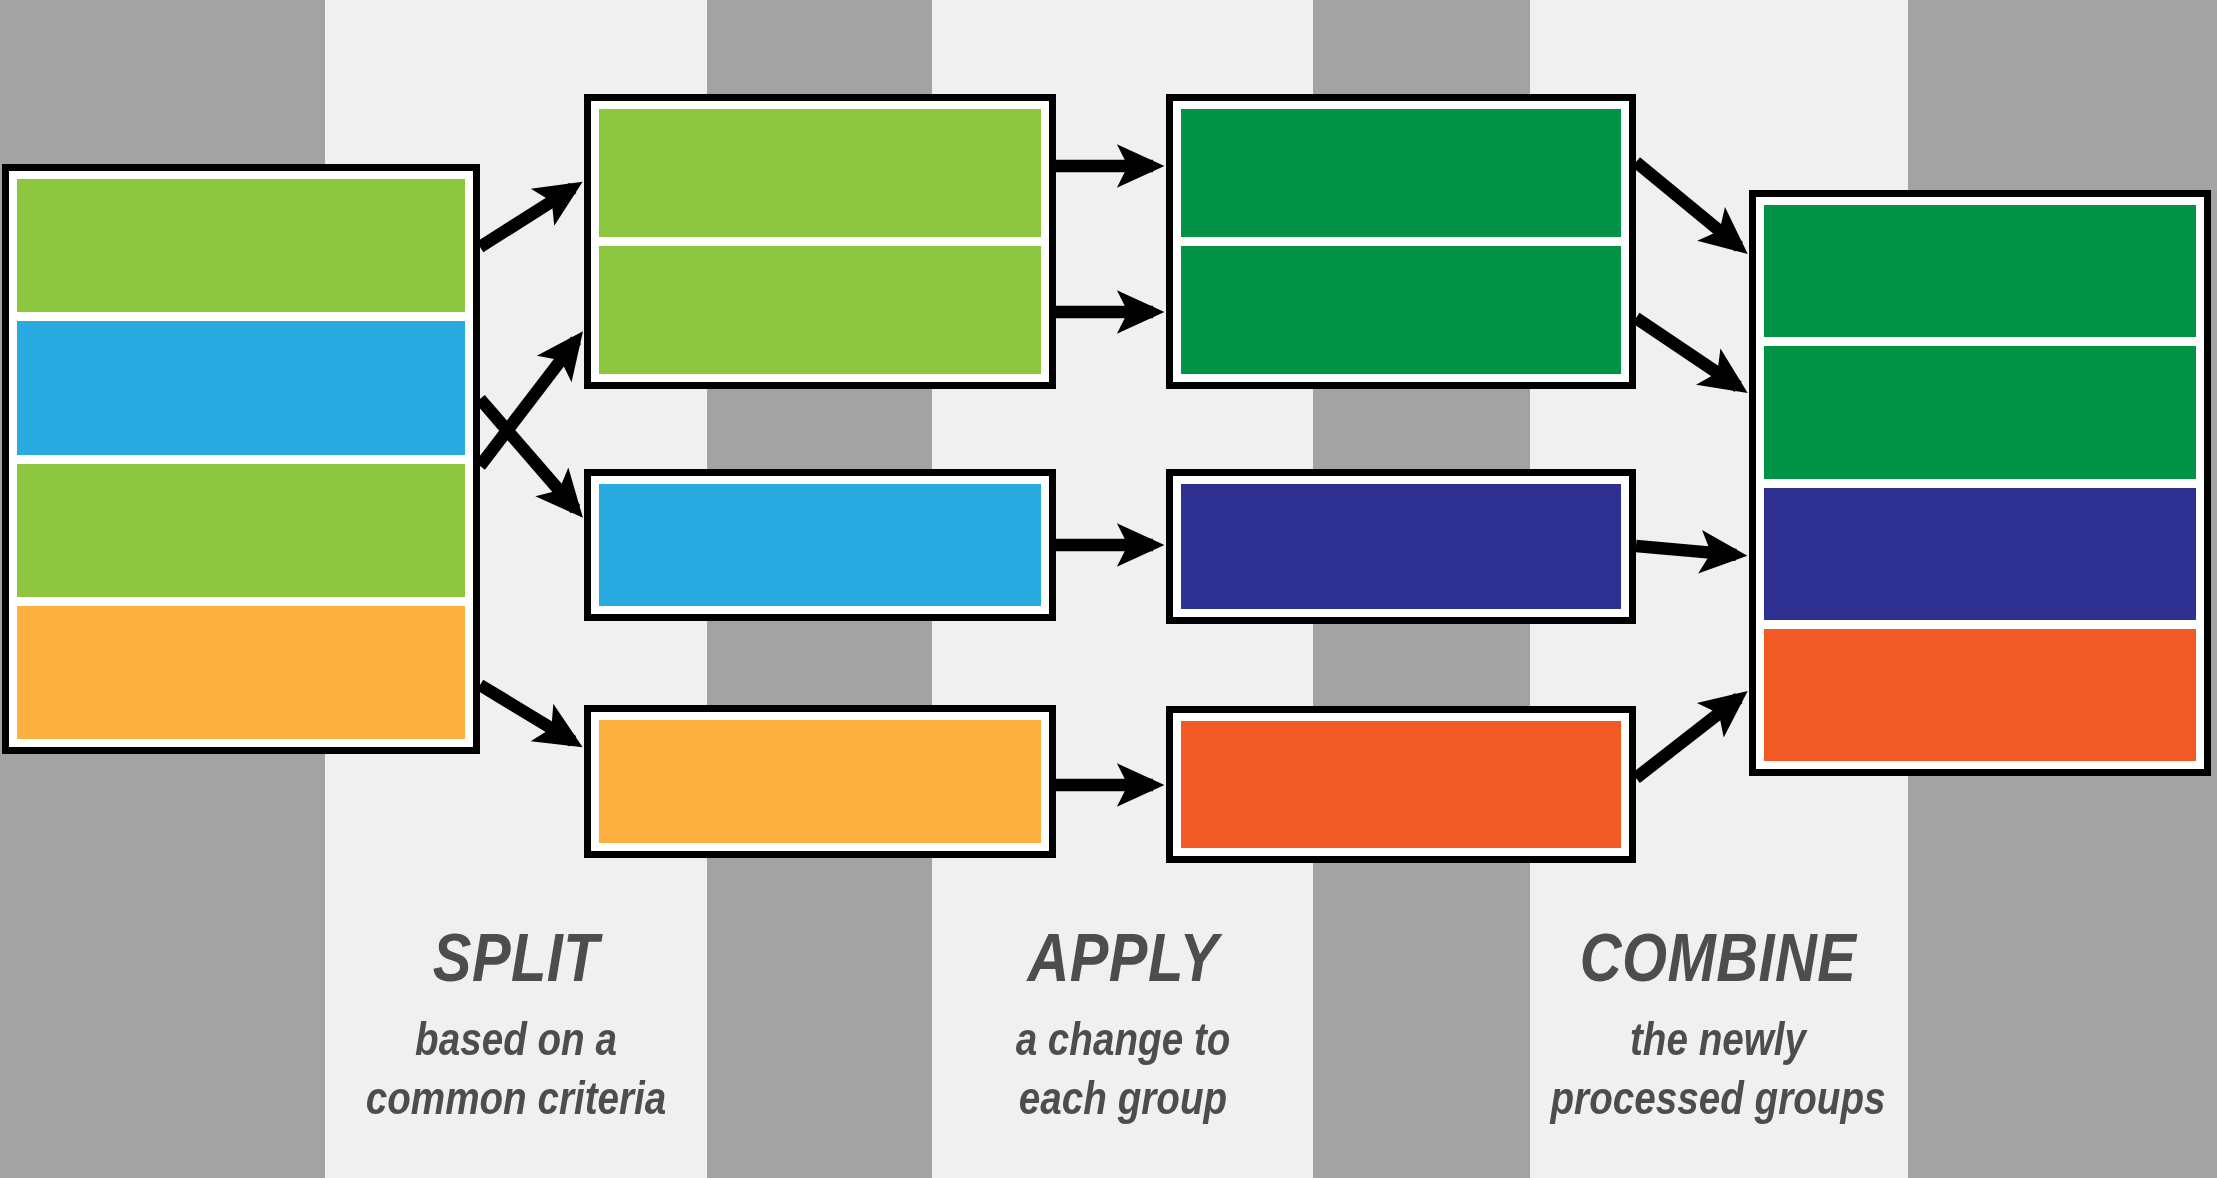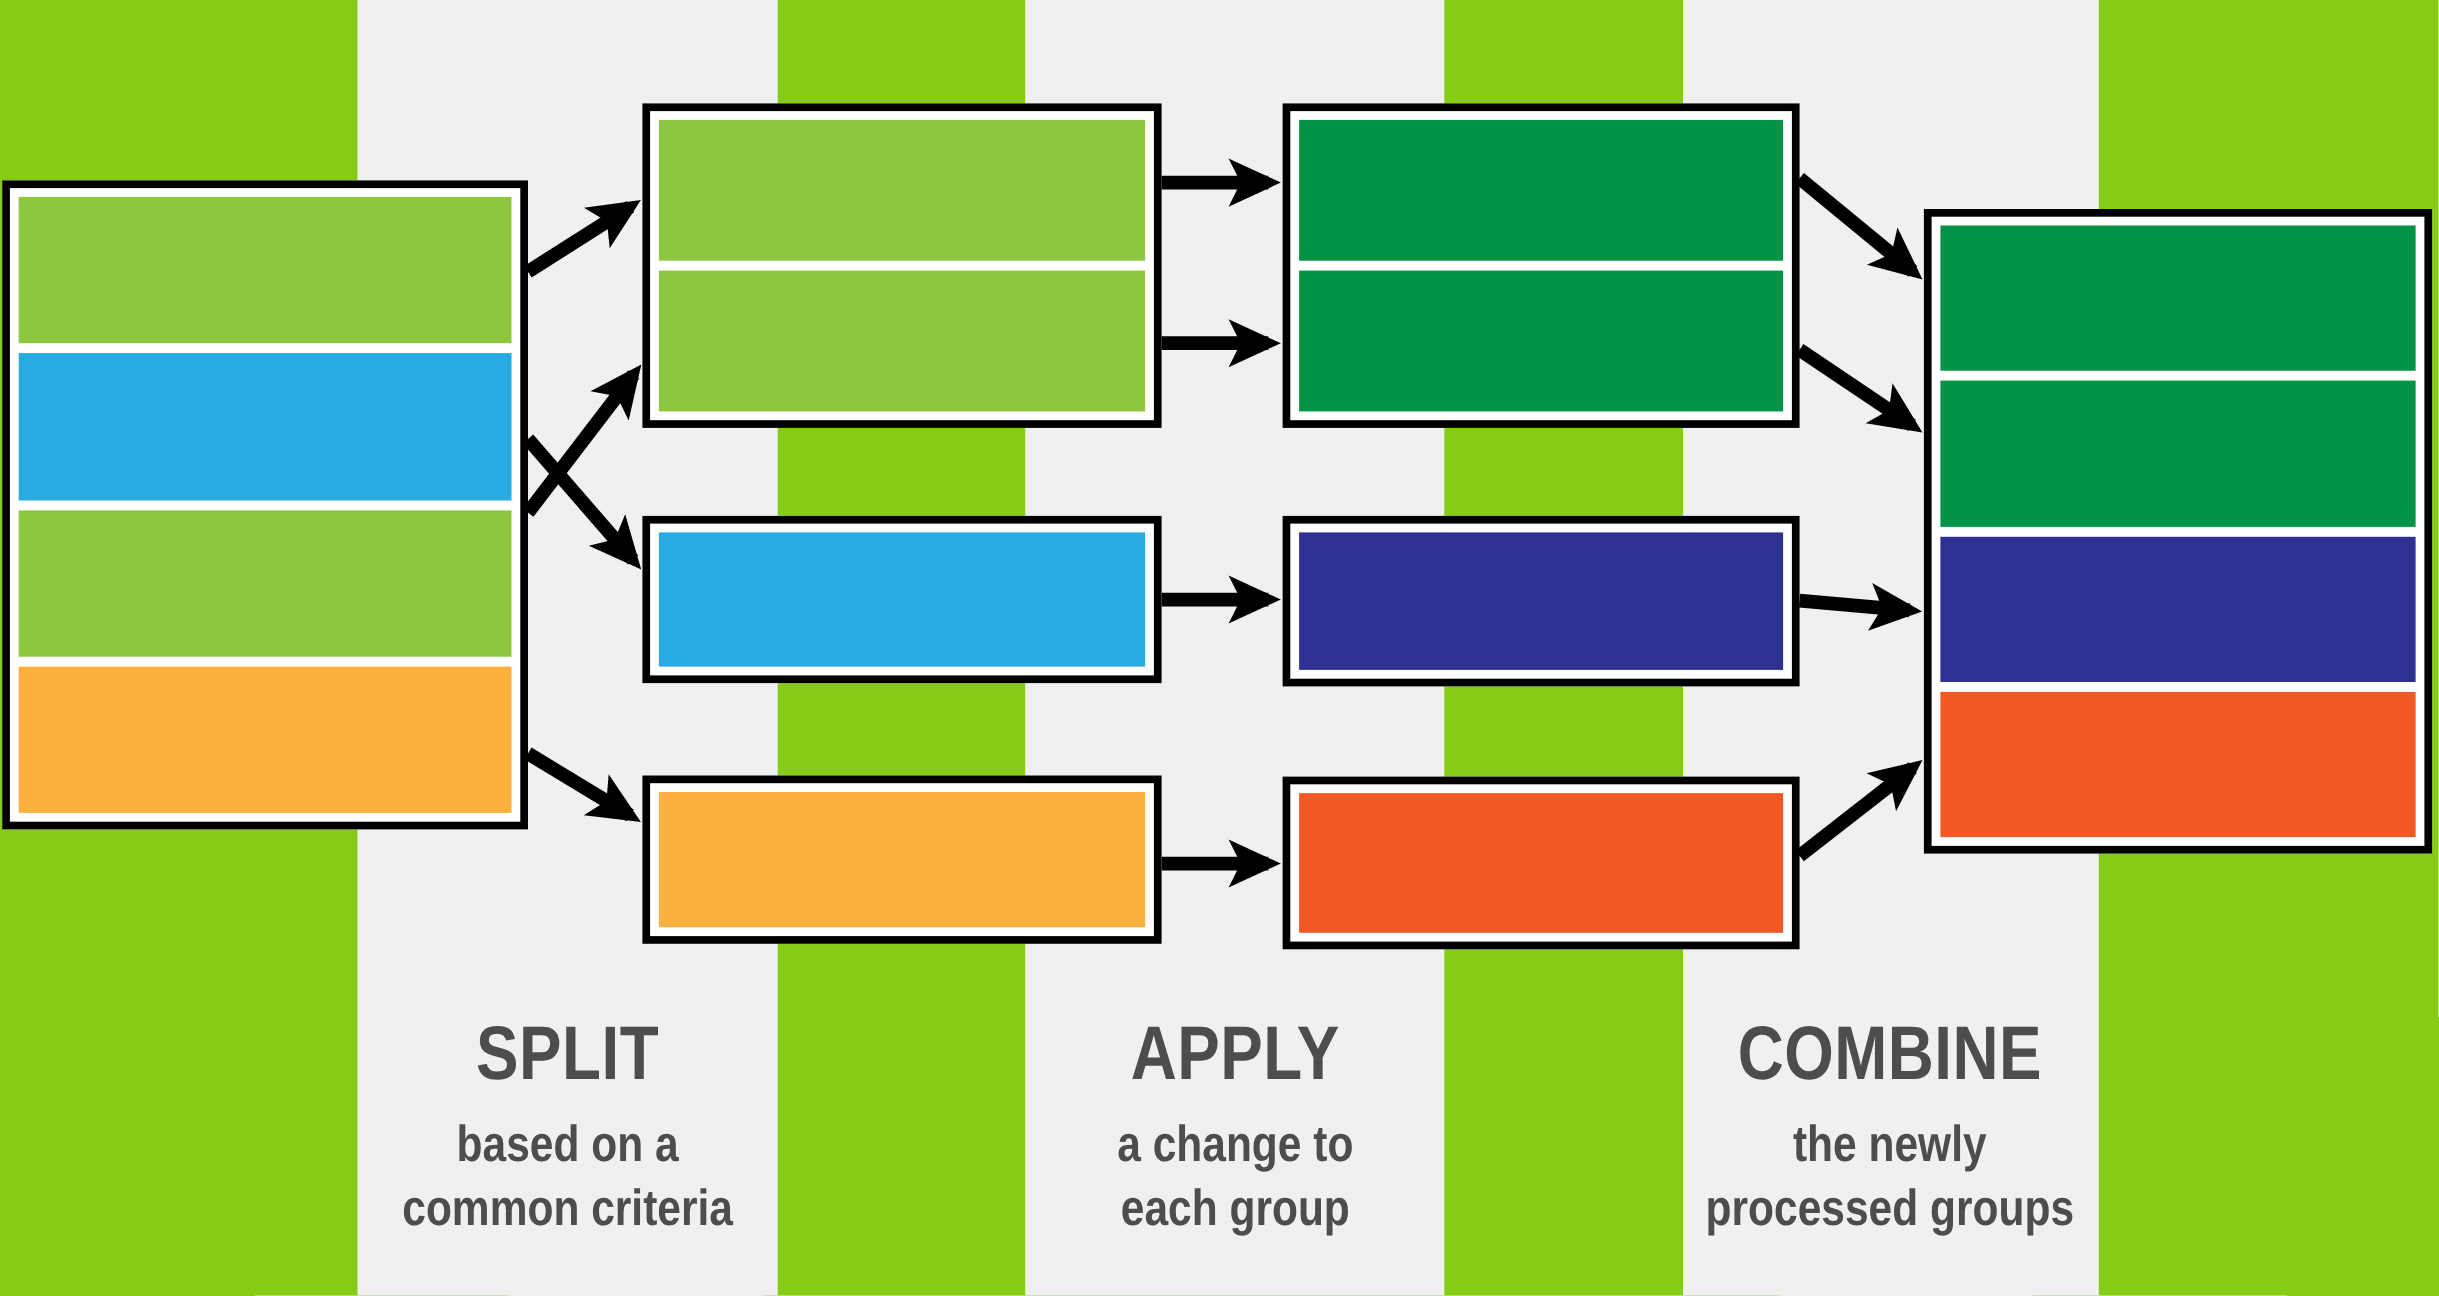--- a/index.html
+++ b/index.html
@@ -19,21 +19,21 @@
     position:absolute;top:922px;z-index:2;text-align:center;font-weight:bold;
     transform:translateX(-50%) scaleX(0.84);transform-origin:center top;
     white-space:nowrap;
   }
   .stage-title{font-size:69px;line-height:1.05;letter-spacing:0.5px;}
   .stage-sub{font-size:46px;line-height:59px;margin-top:16px;}
 </style>
 </head>
 <body>
 
-<div class="canvas" id="canvas" style="background: #84cc16;">
+<div class="canvas" id="canvas" style="background: #a3a3a3; font-style: italic;">
   <div id="bands-layer">
       <div class="band" style="left: 325px; width: 382px; background: rgb(240, 240, 241);"></div>
       <div class="band" style="left: 932px; width: 381px; background: rgb(240, 240, 241);"></div>
       <div class="band" style="left: 1530px; width: 378px; background: rgb(240, 240, 241);"></div>
     </div>
   <div id="boxes-layer">
       <div class="box" style="left: 2px; top: 164px; width: 478px; height: 590px; border-color: rgb(0, 0, 0); background: rgb(255, 255, 255);">
         <div class="row" style="background: rgb(141, 198, 63);"></div>
         <div class="row" style="background: rgb(41, 171, 226);"></div>
         <div class="row" style="background: rgb(141, 198, 63);"></div>

